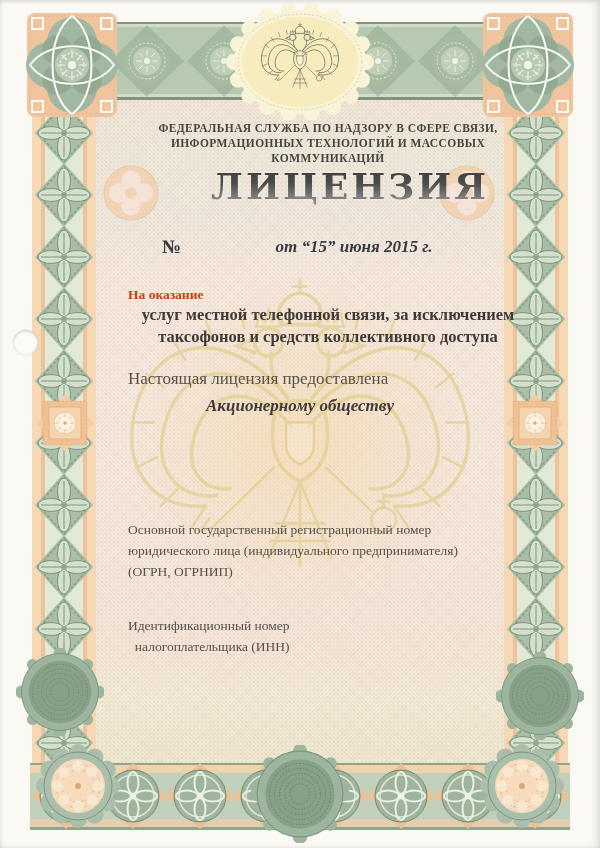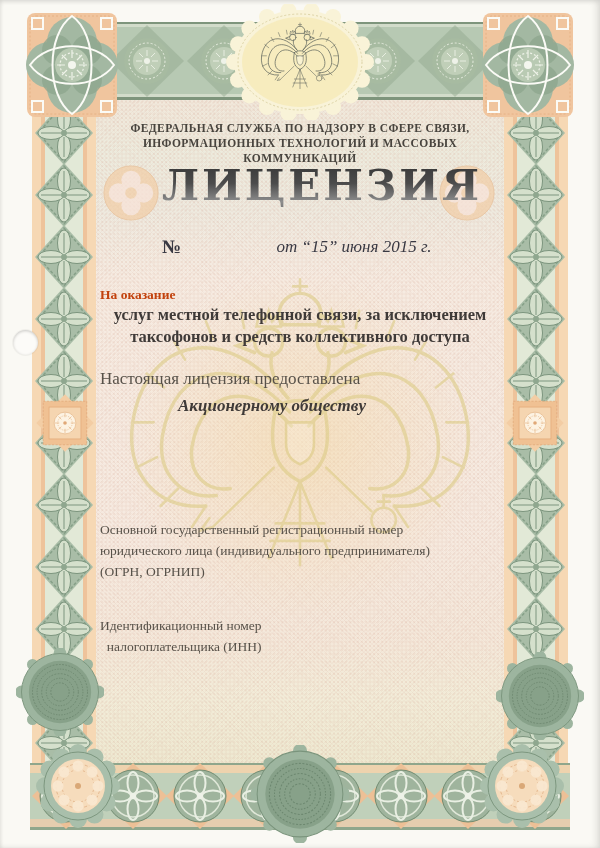--- a/index.html
+++ b/index.html
@@ -47,35 +47,35 @@
   .watermark{position:absolute;left:108px;top:262px;width:384px;height:366px;color:#ddcc86;opacity:.6;}
   .watermark svg{width:100%;height:100%;}
   .seal{position:absolute;width:58px;height:58px;opacity:.75;}
   .seal-left{left:102px;top:164px;}
   .seal-right{left:438px;top:164px;}
 
   .hole{position:absolute;left:13px;top:330px;width:25px;height:25px;border-radius:50%;
     background:#fcfbf8;box-shadow:inset 0 1px 3px rgba(0,0,0,.2),0 0 0 1px rgba(0,0,0,.04);}
 
   
-  .txt{position:absolute;color:#4e4741;}
+  .txt{position:absolute;color:#4e4741;padding-left:28px;}
   .t-authority{left:96px;width:408px;top:121px;text-align:center;
     font-weight:bold;font-size:11.5px;line-height:15px;letter-spacing:.4px;color:#48443e;}
   .t-title{left:96px;width:452px;top:160px;text-align:center;
     font-family:"DejaVu Serif","Liberation Serif",serif;font-weight:bold;
-    font-size:42px;line-height:52px;letter-spacing:3px;color:#4a4a4a;
+    font-size:36px;line-height:52px;letter-spacing:3px;color:#4a4a4a;
     text-shadow:0 1px 0 rgba(150,150,150,.6);}
   @supports (-webkit-background-clip: text){
     .t-title{background:linear-gradient(180deg,#343434 0%,#4c4c4c 45%,#8d8d8d 80%,#6e6e6e 100%);
       -webkit-background-clip:text;background-clip:text;color:transparent;text-shadow:none;}
   }
   .t-numrow{left:96px;width:408px;top:236px;height:26px;}
   .t-num{position:absolute;left:66px;top:0;font-weight:bold;font-size:19px;color:#393943;}
   .t-date{position:absolute;left:140px;width:236px;top:1px;text-align:center;
-    font-weight:normal;font-style:italic;font-size:17px;color:#393943;}
+    font-weight:bold;font-style:italic;font-size:17px;color:#393943;}
   .t-intro{left:100px;top:287px;font-size:13.5px;color:#c2410c;font-weight:bold;}
   .t-services{left:96px;width:408px;top:304px;text-align:center;
     font-weight:bold;font-size:16.5px;line-height:22px;color:#3f3a38;}
   .t-issued{left:100px;top:369px;font-size:17px;color:#575149;}
   .t-licensee{left:96px;width:352px;top:396px;text-align:center;
     font-weight:bold;font-style:italic;font-size:17px;color:#3f3a38;}
   .t-ogrn{left:100px;top:519px;font-size:13.5px;line-height:21px;color:#575149;}
   .t-inn{left:100px;top:615px;font-size:13.5px;line-height:21px;color:#575149;text-align:right;}
 </style>
 </head>

